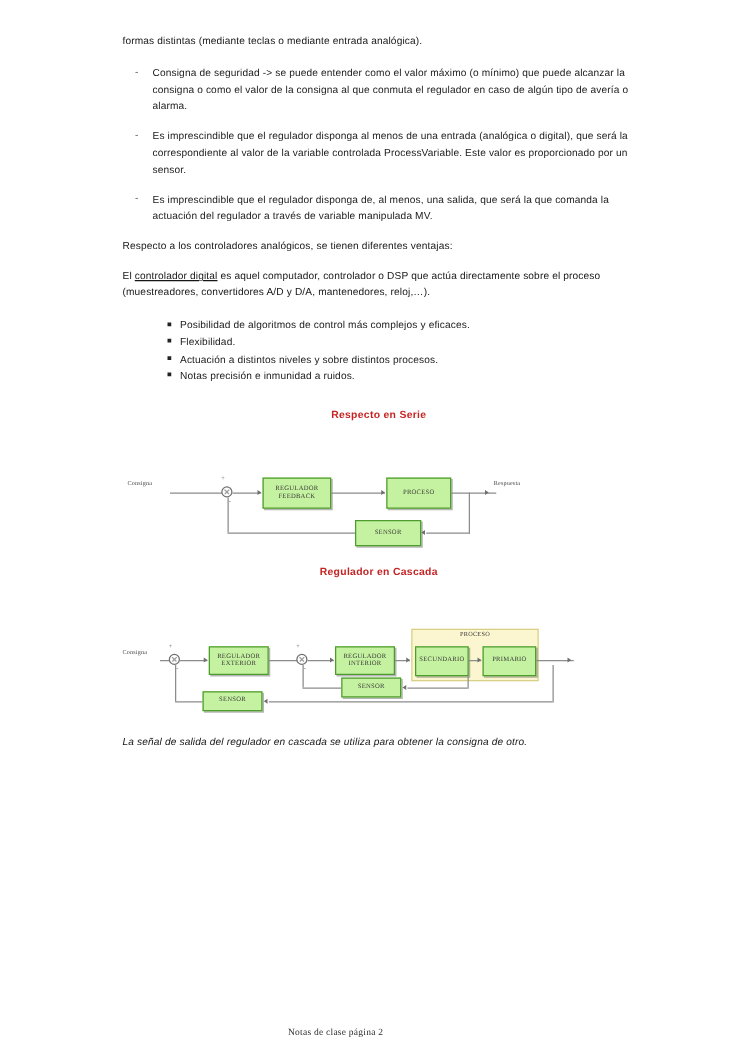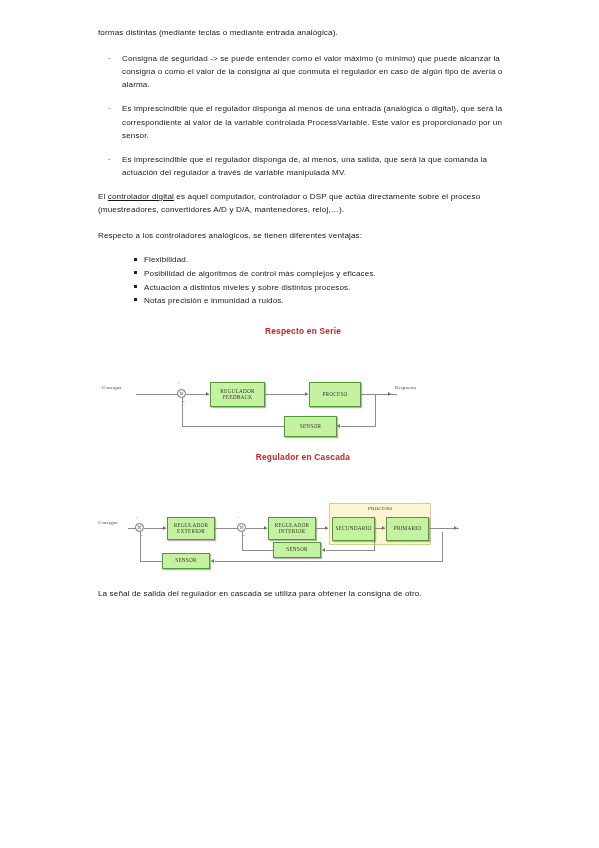--- a/index.html
+++ b/index.html
@@ -175,34 +175,34 @@
       <li class="dash-item">
         <span class="dash-marker">-</span>
         <span>Es imprescindible que el regulador disponga al menos de una entrada (analógica o digital), que será la correspondiente al valor de la variable controlada ProcessVariable. Este valor es proporcionado por un sensor.</span>
       </li>
       <li class="dash-item">
         <span class="dash-marker">-</span>
         <span>Es imprescindible que el regulador disponga de, al menos, una salida, que será la que comanda la actuación del regulador a través de variable manipulada MV.</span>
       </li>
     </ul>
 
+    <p class="body-text tight">Respecto a los controladores analógicos, se tienen diferentes ventajas:</p>
+
     <p class="body-text">
       <span>El </span><span style="text-decoration:underline;">controlador digital</span><span> es aquel computador, controlador o DSP que actúa directamente sobre el proceso (muestreadores, convertidores A/D y D/A, mantenedores, reloj,…).</span>
     </p>
 
-    <p class="body-text tight">Respecto a los controladores analógicos, se tienen diferentes ventajas:</p>
-
     <ul class="sq-list">
       <li class="sq-item">
         <span class="sq-marker"></span>
-        <span>Flexibilidad.</span>
+        <span>Posibilidad de algoritmos de control más complejos y eficaces.</span>
       </li>
       <li class="sq-item">
         <span class="sq-marker"></span>
-        <span>Posibilidad de algoritmos de control más complejos y eficaces.</span>
+        <span>Flexibilidad.</span>
       </li>
       <li class="sq-item">
         <span class="sq-marker"></span>
         <span>Actuación a distintos niveles y sobre distintos procesos.</span>
       </li>
       <li class="sq-item">
         <span class="sq-marker"></span>
         <span>Notas precisión e inmunidad a ruidos.</span>
       </li>
     </ul>
@@ -333,18 +333,19 @@
 
         <div class="blk shadow" style="left:64px; top:69px; width:48px; height:16px;">
           <span>SENSOR</span>
         </div>
 
         <div class="wire h" style="left:42px; top:77px; width:22px;"></div>
         <div class="wire v" style="left:42px; top:48px; height:29px;"></div>
       </div>
     </div>
 
-    <p class="body-text" style="margin-top:18px;">La señal de salida del regulador en cascada se utiliza para obtener la consigna de otro.</p>
+    <p class="body-text" style="margin-top:18px;font-style:italic;">La señal de salida del regulador en cascada se utiliza para obtener la consigna de otro.</p>
 
   </div>
 
+  <div class="footer">Notas de clase página 2</div>
 
 </div>
 
 </body></html>

